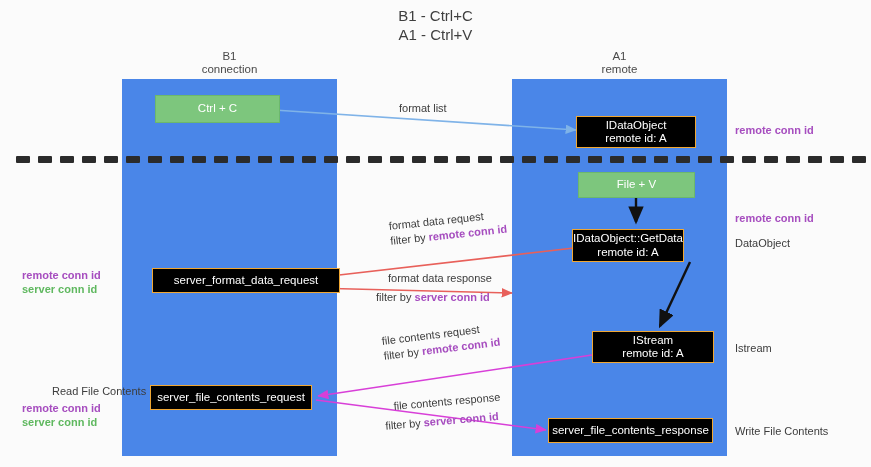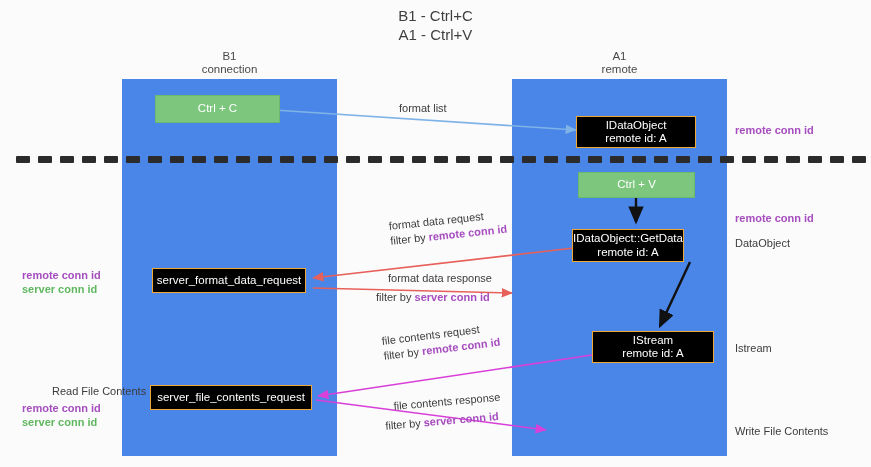--- a/index.html
+++ b/index.html
@@ -174,42 +174,45 @@
   <div class="node green" style="left:155px;top:95px;width:125px;height:28px;">
     <span>Ctrl + C</span>
   </div>
 
   <div class="node orange" style="left:576px;top:116px;width:120px;height:32px;">
     <span>IDataObject</span>
     <span class="l2">remote id: A</span>
   </div>
 
   <div class="node green" style="left:578px;top:172px;width:117px;height:26px;">
-    <span>Ctrl + V</span>
+    <span>File + V</span>
   </div>
 
   <div class="node orange" style="left:572px;top:229px;width:112px;height:33px;">
     <span>IDataObject::GetData</span>
     <span class="l2">remote id: A</span>
   </div>
 
-  <div class="node orange" style="left:152px;top:268px;width:154px;height:25px;">
+  <div class="node orange" style="left:152px;top:268px;width:188px;height:25px;">
     <span>server_format_data_request</span>
   </div>
 
 
   <div class="node orange" style="left:592px;top:331px;width:122px;height:32px;">
     <span>IStream</span>
     <span class="l2">remote id: A</span>
   </div>
 
   <div class="node orange" style="left:150px;top:385px;width:162px;height:25px;">
     <span>server_file_contents_request</span>
   </div>
 
+  <div class="node orange" style="left:548px;top:418px;width:165px;height:25px;">
+    <span>server_file_contents_response</span>
+  </div>
 
   <div class="elabel" style="left:399px;top:101px;">format list</div>
 
   <div class="elabel" style="left:388px;top:219px;transform:rotate(-6deg);transform-origin:left top;">
     <div>format data request</div>
     <div><span>filter by </span><b class="purple">remote conn id</b></div>
   </div>
 
   <div class="elabel" style="left:388px;top:271px;transform:rotate(0deg);transform-origin:left top;">
     <div>format data response</div>

